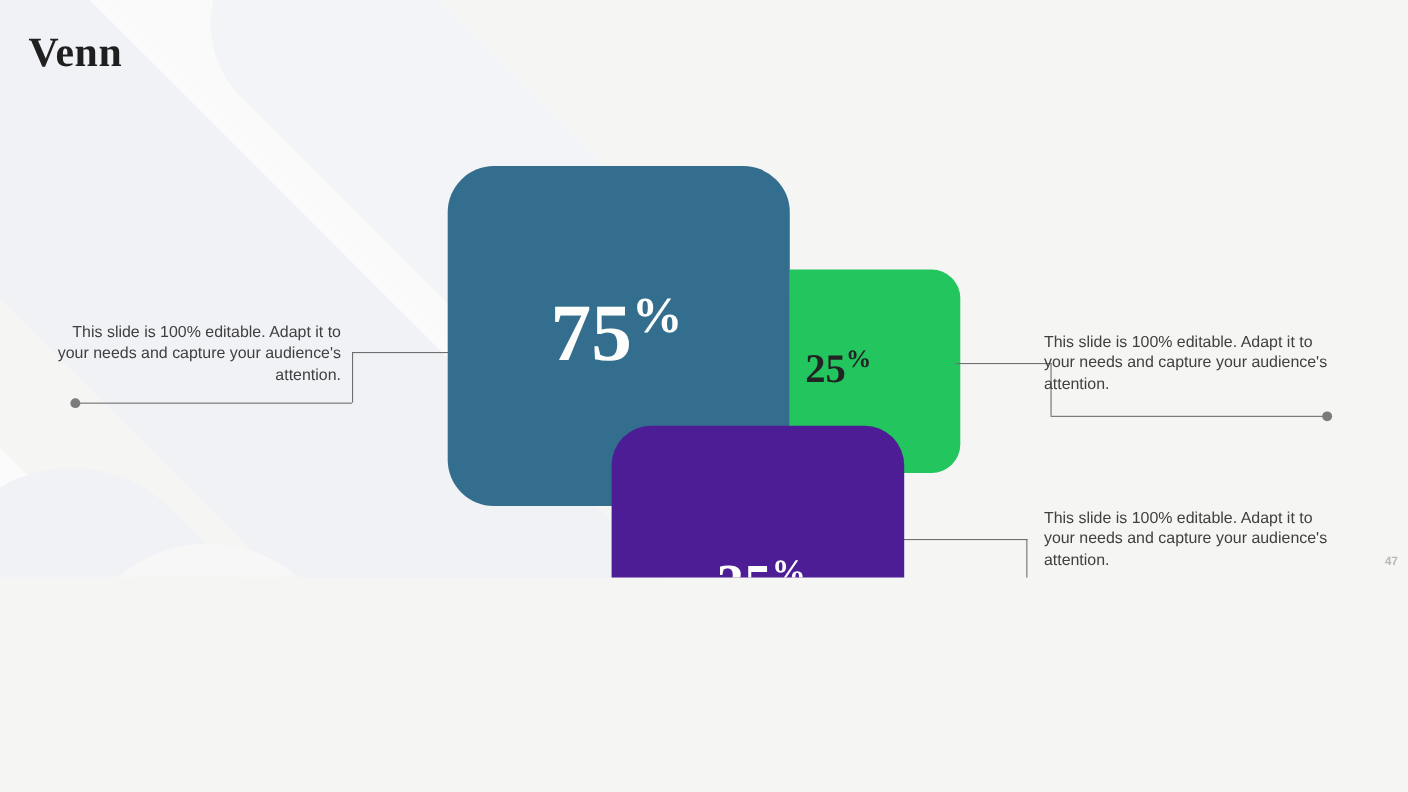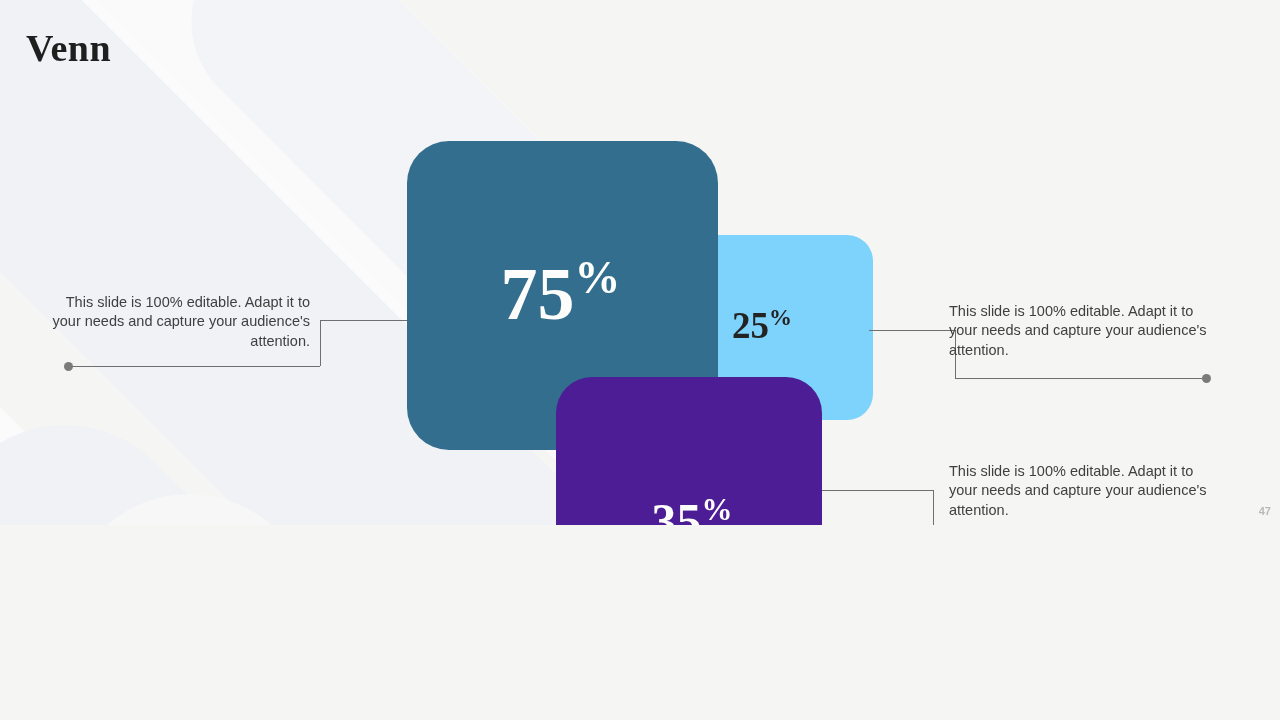--- a/index.html
+++ b/index.html
@@ -102,20 +102,21 @@
     color: #1f1f1f;
     line-height: 1.2;
   }
 
   
   .vshape {
     position: absolute;
     display: flex;
     align-items: center;
     justify-content: center;
+    margin-top: 10px;
   }
   .vlabel {
     font-family: "Liberation Serif", "DejaVu Serif", serif;
     font-weight: bold;
     line-height: 1;
     white-space: nowrap;
   }
   .vlabel .pct {
     font-size: 0.62em;
     vertical-align: super;
@@ -137,21 +138,21 @@
     position: relative;
     top: -3px;
     left: -2px;
   }
 
   #shape-gray {
     left: 718px;
     top: 235px;
     width: 155px;
     height: 185px;
-    background: #7dd3fc;
+    background: #22c55e;
     border-radius: 0 26px 26px 0;
     z-index: 1;
     justify-content: flex-start;
   }
   #shape-gray .vlabel {
     font-size: 37px;
     color: #232323;
     margin-left: 14px;
     position: relative;
     top: -2px;

